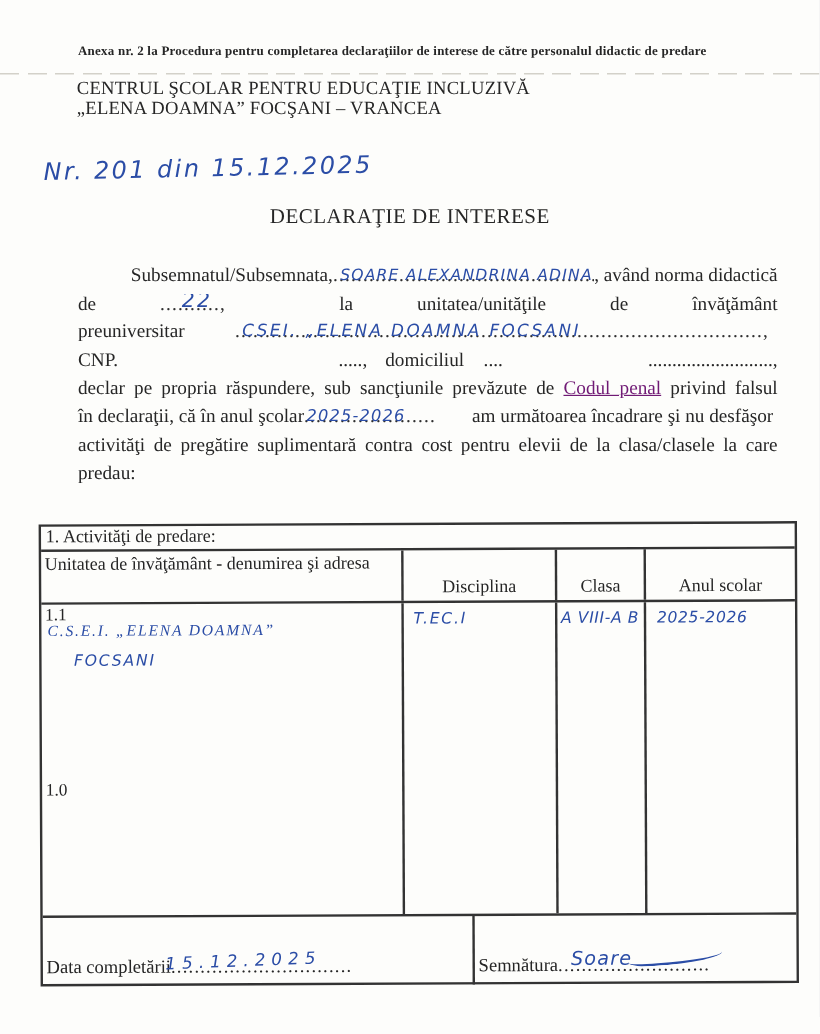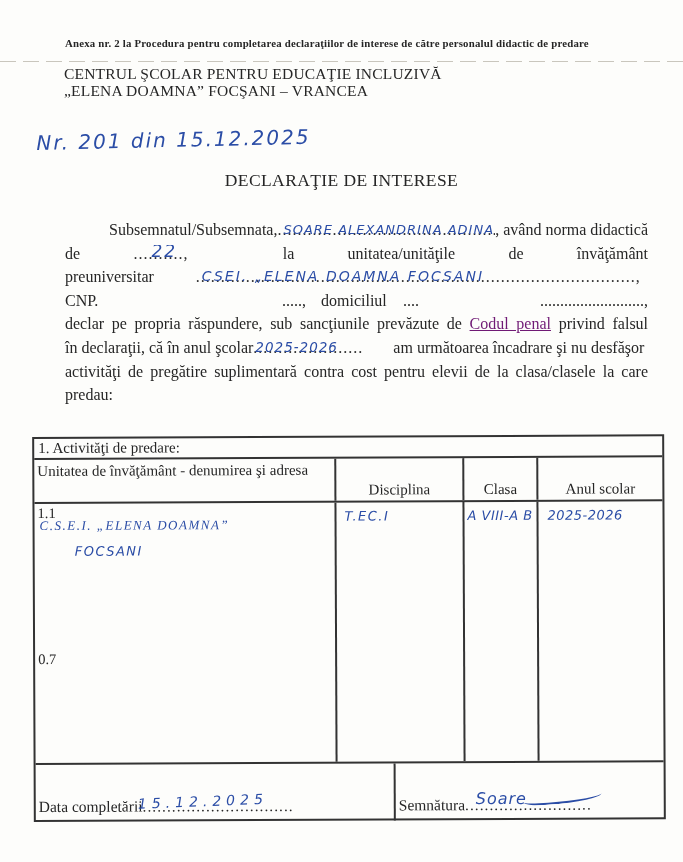--- a/index.html
+++ b/index.html
@@ -57,21 +57,21 @@
   .rowD{height:57px;box-sizing:border-box;display:flex;}
   .c1{width:302px;} .c2{width:128px;} .c3{width:74px;} .c4{flex:1;}
   .cell{box-sizing:border-box;border-right:2px solid #333;position:relative;}
   .cell.last{border-right:none;}
   .hcell1{padding:1px 6px 0 3px;line-height:20px;}
   .hbot{display:flex;align-items:flex-end;justify-content:center;padding-bottom:2px;}
   .rlabel{position:absolute;left:3px;top:1px;font-size:14.5px;}
   .rlabel2{position:absolute;left:3px;top:147px;font-size:14.5px;}
   .hw-tbl{position:absolute;font-size:13px;letter-spacing:1.5px;}
   .hw-u1{left:5px;top:14px;font-family:Liberation Serif, serif;}
-  .hw-u2{left:40px;top:40px;font-style:italic;}
+  .hw-u2{left:27px;top:40px;font-style:italic;}
   .hw-disc{left:8px;top:6px;}
   .hw-class{left:3px;top:6px;letter-spacing:0.5px;}
   .hw-yr{left:9px;top:6px;letter-spacing:0.5px;}
   .dcellL{width:360px;border-right:2px solid #333;box-sizing:border-box;position:relative;}
   .dcellR{flex:1;position:relative;}
   .footline{position:absolute;left:3px;bottom:6px;font-size:15.5px;white-space:nowrap;overflow:hidden;width:calc(100% - 6px);}
   .footline .dots{letter-spacing:1px;}
   .hw-date{position:absolute;left:102px;bottom:12px;font-size:14px;letter-spacing:5px;transform:rotate(-2deg);}
   .hw-sign{position:absolute;left:80px;bottom:12px;font-size:16px;letter-spacing:1px;}
   .swash{
@@ -167,21 +167,21 @@
       <div class="cell c4 hbot last">
         <span>Anul scolar</span>
       </div>
     </div>
 
     <div class="rowC">
       <div class="cell c1">
         <span class="rlabel">1.1</span>
         <span class="hw hw-tbl hw-u1">C.S.E.I. „ELENA DOAMNA”</span>
         <span class="hw hw-tbl hw-u2">FOCSANI</span>
-        <span class="rlabel2">0.7</span>
+        <span class="rlabel2">1.0</span>
       </div>
       <div class="cell c2">
         <span class="hw hw-tbl hw-disc">T.EC.I</span>
       </div>
       <div class="cell c3">
         <span class="hw hw-tbl hw-class">A VIII-A B</span>
       </div>
       <div class="cell c4 last">
         <span class="hw hw-tbl hw-yr">2025-2026</span>
       </div>

